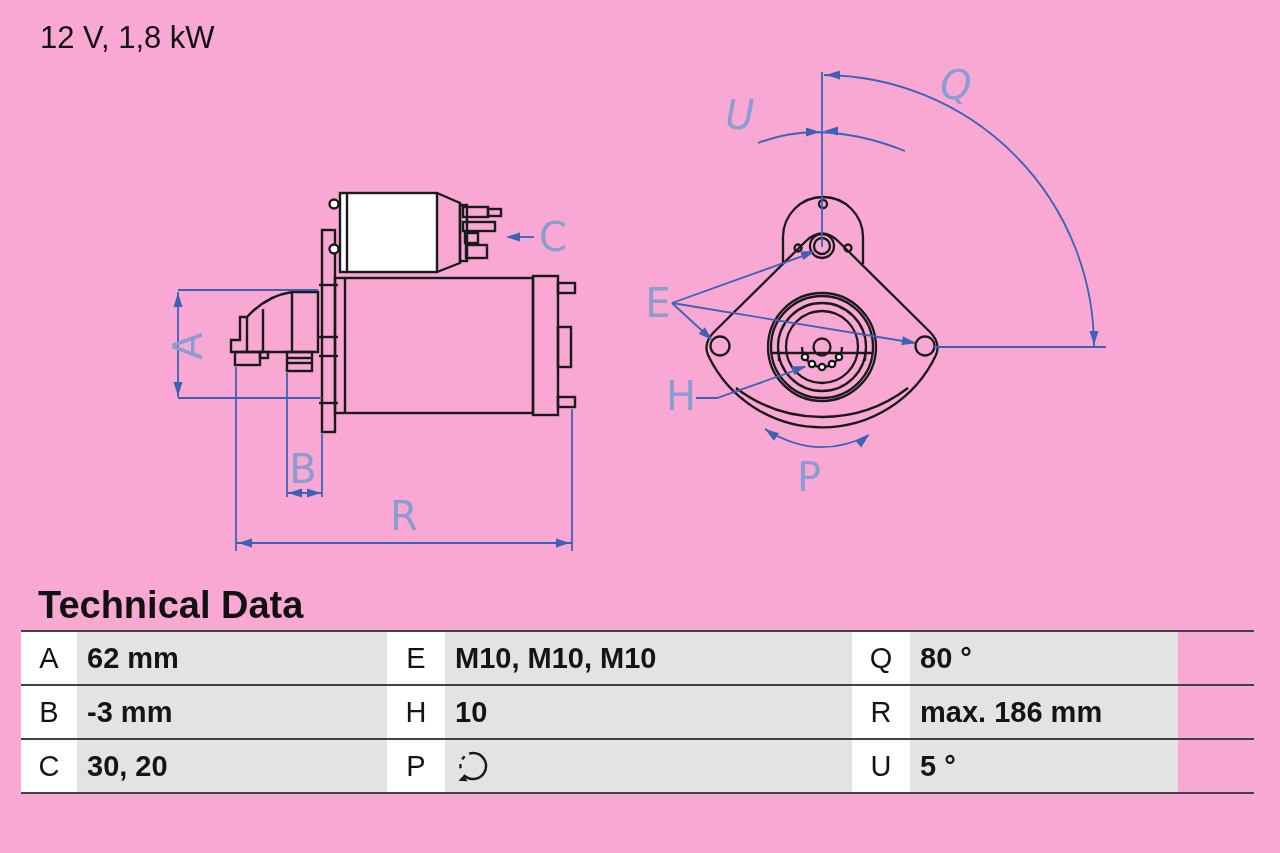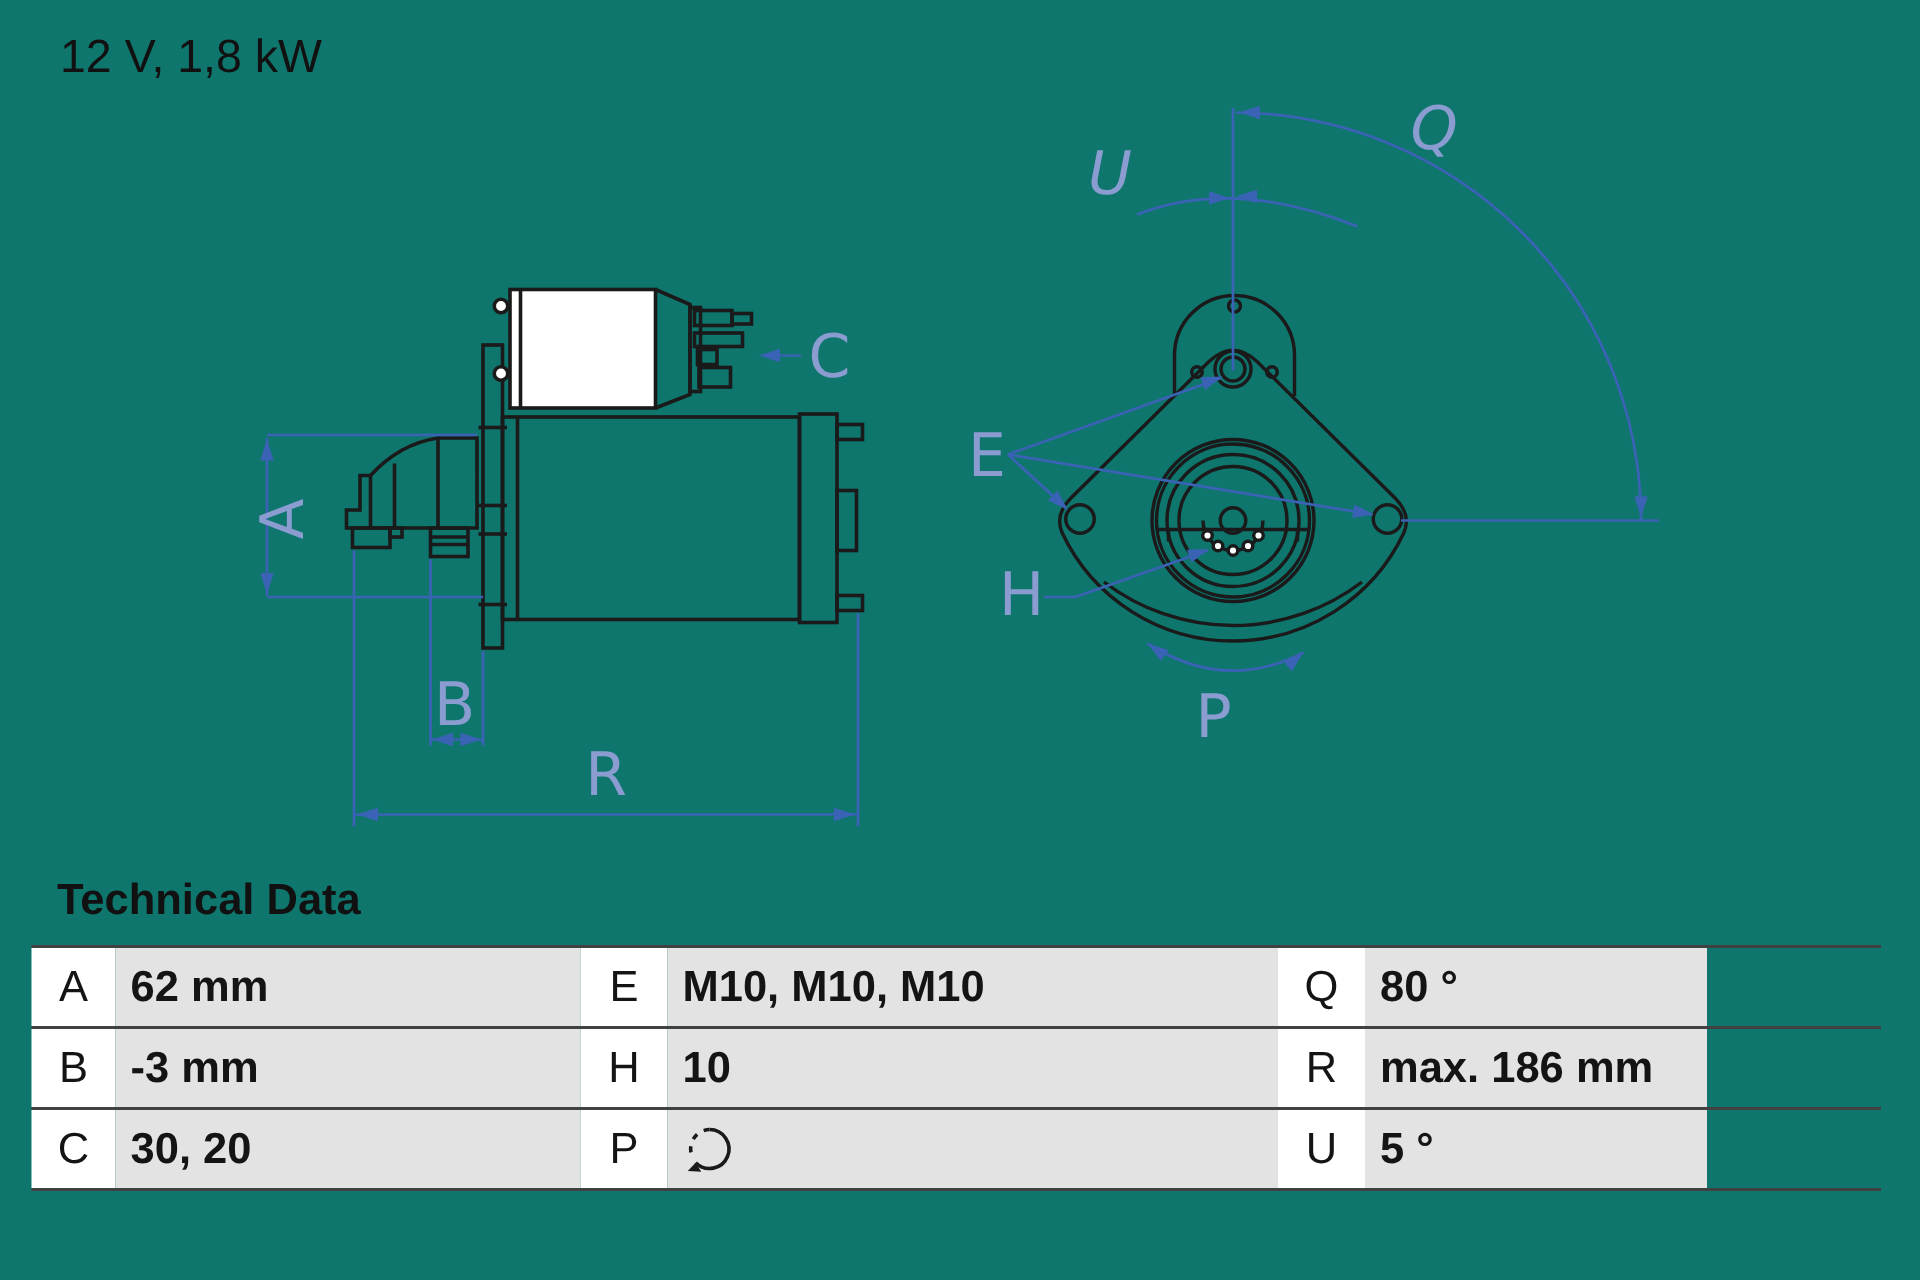--- a/index.html
+++ b/index.html
@@ -1,31 +1,31 @@
 <!DOCTYPE html>
 <html><head>
 <meta charset="utf-8">
 <style>
   html,body{margin:0;padding:0;background:#ffffff;}
-  .stage{position:relative;width:1280px;height:853px;background:#0f766e;overflow:hidden;
+  .stage{position:relative;width:1280px;height:853px;background:#f9a8d4;overflow:hidden;
          font-family:"Liberation Sans",sans-serif;color:#141414;}
   .title{position:absolute;left:40px;top:20px;font-size:31px;color:#111;}
   .drawing{position:absolute;left:0;top:0;}
-  .heading{position:absolute;left:38px;top:584px;font-size:29px;font-weight:bold;color:#111;}
+  .heading{position:absolute;left:38px;top:584px;font-size:38px;font-weight:bold;color:#111;}
   .data-table{position:absolute;left:21px;top:630px;width:1233px;}
   .trow{display:flex;border-top:2px solid #414141;height:54px;box-sizing:border-box;}
   .trow-last{border-bottom:2px solid #414141;height:56px;}
   .cell{display:flex;align-items:center;font-size:29px;box-sizing:border-box;}
   .ck{justify-content:center;background:#ffffff;}
   .ck0{width:56px;}
   .ck1,.ck2{width:58px;}
   .cv{background:#e3e3e3;padding-left:10px;font-weight:bold;}
   .cv0{width:310px;}
   .cv1{width:407px;}
-  .cv2{width:228px;}
+  .cv2{width:268px;}
   .dim-label{font-family:"DejaVu Sans",sans-serif;}
 </style>
 </head>
 <body>
 
 <div class="stage">
 
   <div class="title">12 V, 1,8 kW</div>
 
   <svg class="drawing" width="1280" height="580" viewBox="0 0 1280 580">

